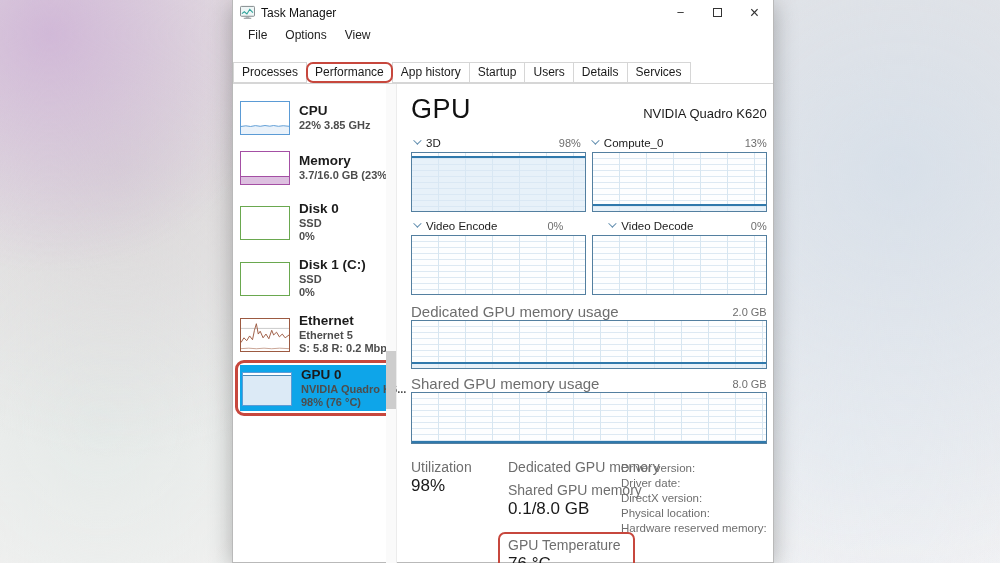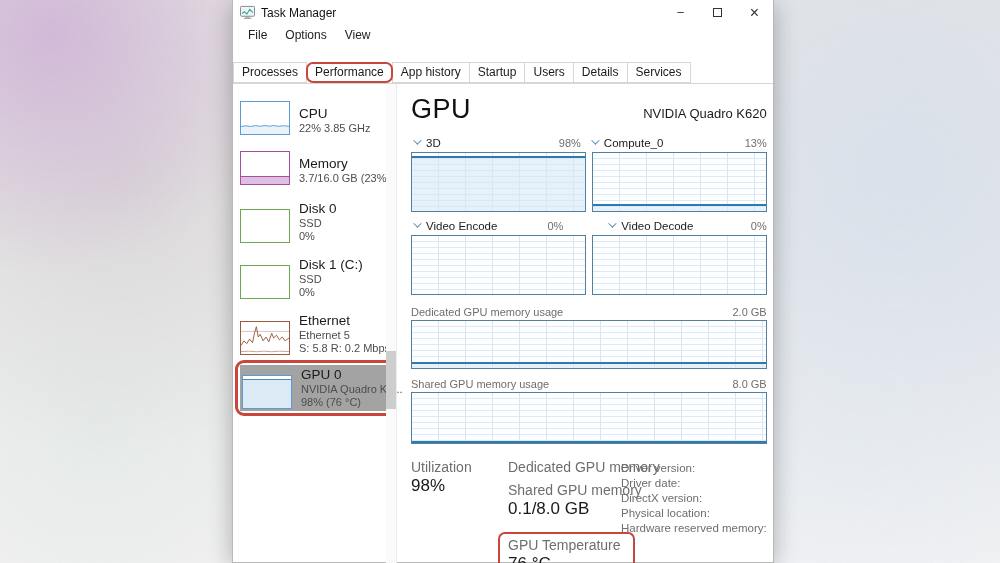--- a/index.html
+++ b/index.html
@@ -32,35 +32,35 @@
   .menubar { height:19px; display:flex; align-items:center; padding-left:6px; }
   .menu-item { font-size:12px; color:#222; padding:1px 9px; }
   
   .tabbar { height:40px; display:flex; align-items:flex-end; border-bottom:1px solid #d6d6d6; padding-left:0; }
   .tab { font-size:12px; color:#1b1b1b; background:#fff; border:1px solid #d6d6d6;
          padding:2px 8px 3px; margin-right:-1px; white-space:nowrap; }
   .tab.annotated { border:2px solid #c7473d; border-radius:7px; padding:1px 7px 2px; position:relative; z-index:2; }
   
   .content { display:flex; height:496px; }
   .sidebar { width:177px; position:relative; border-right:1px solid #ececec; padding:15px 0 0 5px; }
-  .side-item { display:flex; align-items:flex-end; padding:1px 2px; width:158px; }
+  .side-item { display:flex; align-items:center; padding:1px 2px; width:158px;font-weight:bold; }
   .side-item .thumb { flex:0 0 auto; margin-top:1px; width:50px; height:34px; background:#fff; position:relative; }
   .t-cpu  { border:1px solid #5b9bd5; }
   .t-mem  { border:1px solid #a44fa4; }
   .t-disk { border:1px solid #6aa84f; }
   .t-eth  { border:1px solid #9c5a41; }
   .t-gpu  { border:1px solid #5b9bd5; }
   .t-mem .band { position:absolute; left:0; right:0; bottom:0; height:8px; background:#ddc0e0; border-top:1px solid #a44fa4; }
   .t-gpu .gfill { position:absolute; left:0; right:0; bottom:0; height:91%; background:#dceaf6; border-top:1px solid #4f8ab5; }
   .side-text { margin-left:9px; min-width:0; }
   .side-title { font-size:13.5px; line-height:16px; color:#1b1b1b; white-space:nowrap; }
   .side-sub { font-size:11px; line-height:13px; color:#4d4d4d; white-space:nowrap; }
   .m1 { margin-bottom:13px; } .m2 { margin-bottom:14px; } .m3 { margin-bottom:12px; }
   .gpu-ann { border:3px solid #c7473d; border-radius:9px; margin:4px 0 0 -3px; padding:2px; width:160px; }
-  .side-item.selected { background:#a3a3a3; width:152px; padding:2px; }
+  .side-item.selected { background:#0ea5e9; width:152px; padding:2px; }
   .scrollbar { position:absolute; right:0; top:0; bottom:0; width:10px; background:#fafafa; }
   .sb-thumb { position:absolute; left:0; width:10px; top:267px; height:58px; background:#cdcdcd; }
   
   .main { flex:1; padding:10px 15px 0 14px; position:relative; }
   .gpu-head { display:flex; align-items:baseline; height:34px; }
   .gpu-title { font-size:27px; font-weight:300; color:#111; letter-spacing:0.5px; }
   .gpu-device { margin-left:auto; font-size:13px; color:#1b1b1b; }
   .chart-label-row { display:flex; margin-top:8px; height:14px; align-items:center; }
   .chart-label-row.half > div { flex:1; display:flex; align-items:center; }
   .chev { width:6px; height:6px; border-right:1.5px solid #5f8cae; border-bottom:1.5px solid #5f8cae;
@@ -72,21 +72,21 @@
   .chart { position:relative; flex:1; border:1px solid #537fa0; overflow:hidden;
     background-color:#fdfeff;
     background-image:
       repeating-linear-gradient(to right, transparent 0 26px, #d7e6f1 26px 27px),
       repeating-linear-gradient(to bottom, transparent 0 5px, #dde9f3 5px 6px);
   }
   .chart.sm { height:60px; }
   .chart .fill { position:absolute; left:0; right:0; bottom:0; background:rgba(217,232,245,0.6);
                  border-top:2px solid #3079ac; }
   .mem-label-row { display:flex; margin-top:10px; height:13px; align-items:center; }
-  .mem-name { font-size:11px; color:#6e6e6e; }
+  .mem-name { font-size:15px; color:#6e6e6e; }
   .mem-scale { margin-left:auto; font-size:11px; color:#6e6e6e; }
   .chart.mem1 { height:49px; margin-top:2px; }
   .chart.mem2 { height:52px; margin-top:2px; }
   
   .stats { display:flex; margin-top:16px; }
   .stat-col1 { width:97px; flex:0 0 auto; }
   .stat-col2 { width:113px; flex:0 0 auto; }
   .stat-col3 { flex:1; padding-top:1px; }
   .stat-block { margin-bottom:9px; }
   .stat-label { font-size:14px; color:#6e6e6e; line-height:14px; white-space:nowrap; }

